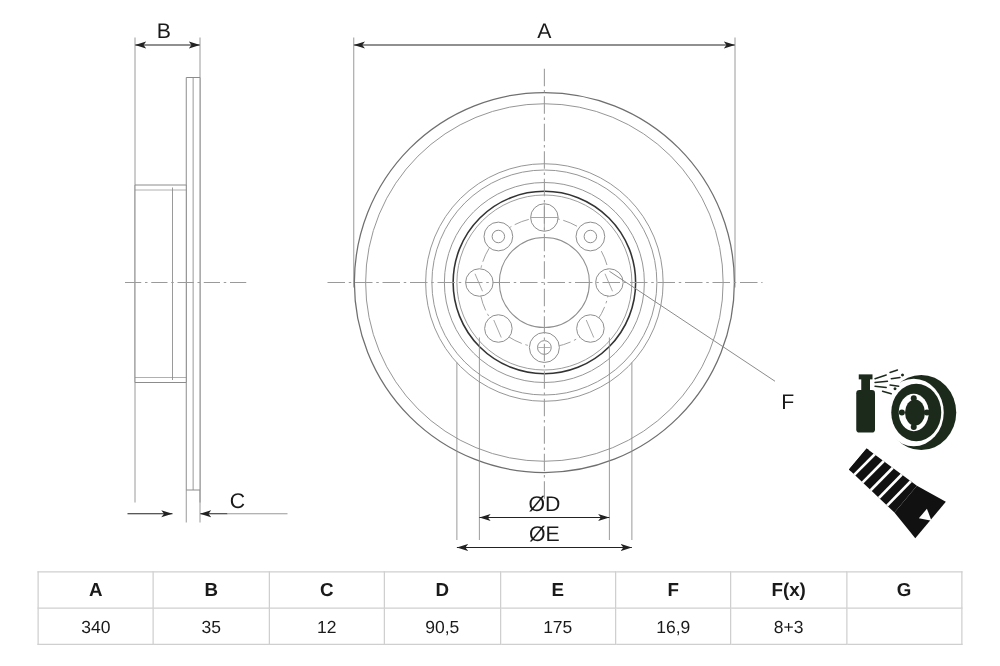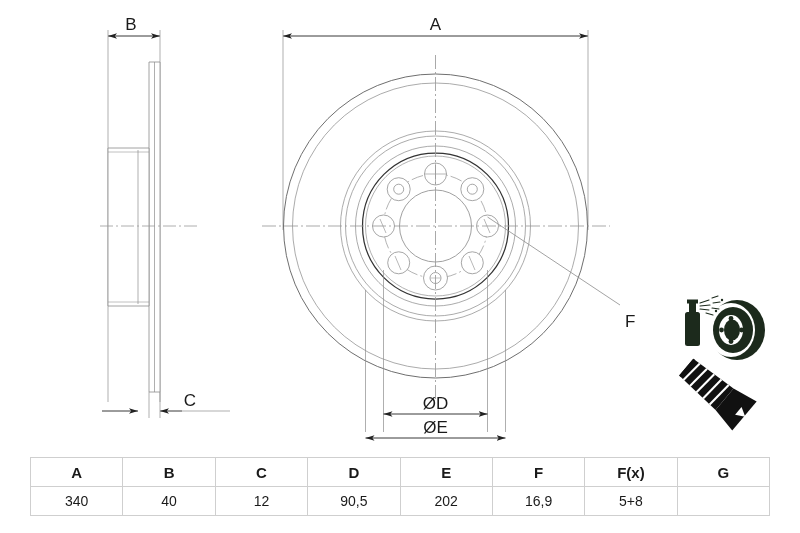--- a/index.html
+++ b/index.html
@@ -249,24 +249,24 @@
         <td>B</td>
         <td>C</td>
         <td>D</td>
         <td>E</td>
         <td>F</td>
         <td>F(x)</td>
         <td>G</td>
       </tr>
       <tr class="value-row">
         <td>340</td>
-        <td>40</td>
+        <td>35</td>
         <td>12</td>
         <td>90,5</td>
-        <td>202</td>
+        <td>175</td>
         <td>16,9</td>
-        <td>5+8</td>
+        <td>8+3</td>
         <td></td>
       </tr>
     </tbody>
   </table>
 
 </div>
 
 </body></html>

